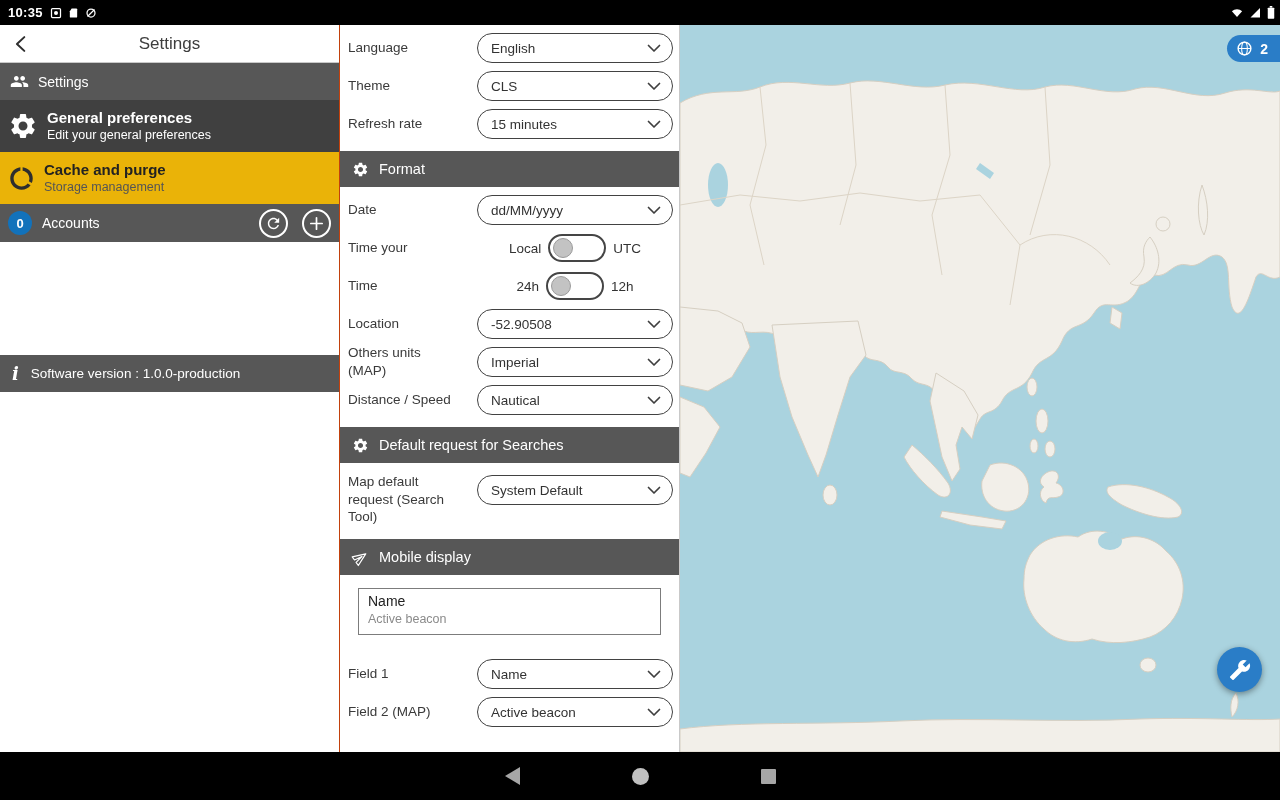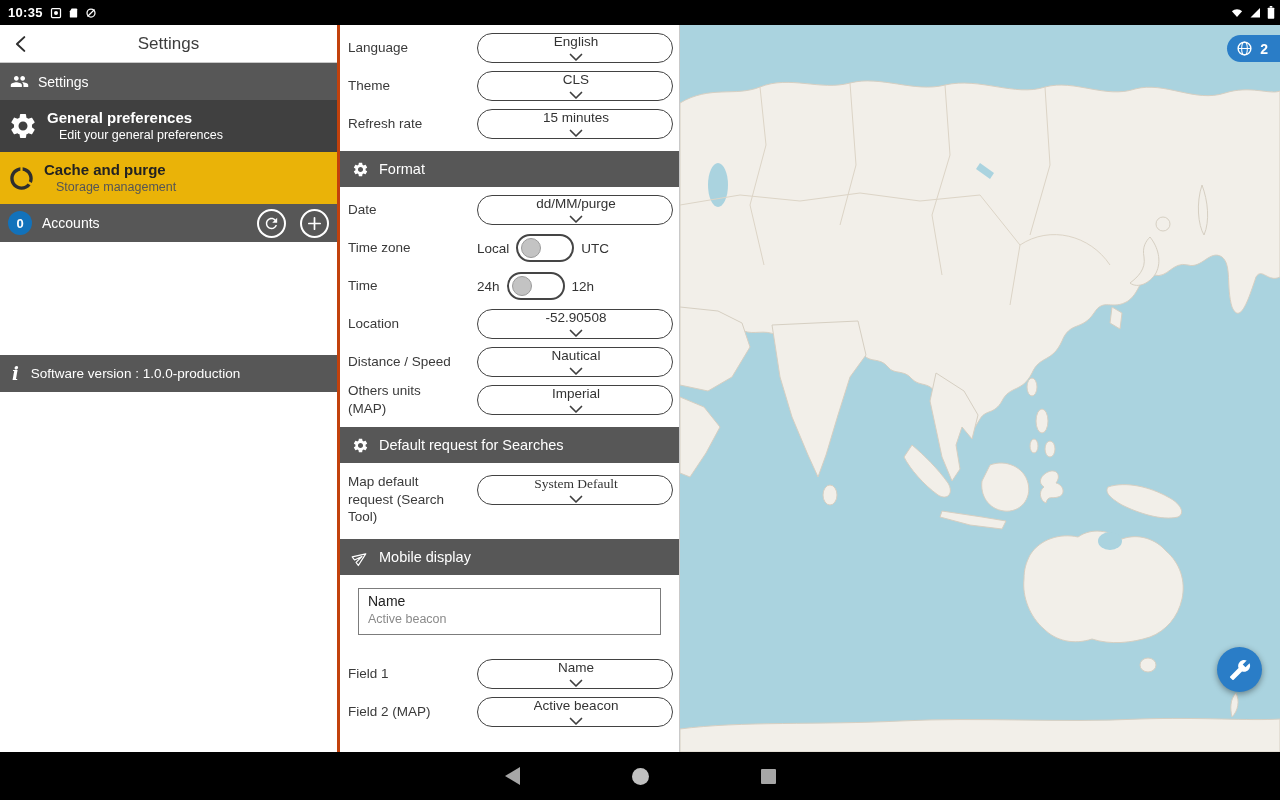--- a/index.html
+++ b/index.html
@@ -10,41 +10,41 @@
   
   .status-bar { position:absolute; top:0; left:0; right:0; height:25px; background:#000;
                 display:flex; align-items:center; color:#fff; z-index:30; }
   .sb-time { font-size:13px; font-weight:700; padding:0 7px 0 8px; letter-spacing:.3px; }
   .sb-left-icons { display:flex; align-items:center; gap:6px; }
   .sb-right-icons { margin-left:auto; display:flex; align-items:center; gap:5px; padding-right:5px; }
   .sb-left-icons svg, .sb-right-icons svg { display:block; }
 
   
   .app { position:absolute; top:25px; bottom:48px; left:0; right:0; display:flex; background:#fff; }
-  .left-panel  { width:340px; min-width:340px; border-right:3px solid #c2410c; background:#fff;
+  .left-panel  { width:340px; min-width:340px; border-right:1px solid #c2410c; background:#fff;
                  display:flex; flex-direction:column; overflow:hidden; }
   .mid-panel   { width:340px; min-width:340px; border-right:1px solid #c9c9c9; background:#fff;
                  display:flex; flex-direction:column; overflow:hidden; }
 
   .panel-header { height:38px; min-height:38px; border-bottom:1px solid #c9c9c9; position:relative;
                   display:flex; align-items:center; justify-content:center; background:#fff; }
   .panel-title  { font-size:17px; color:#3d3d3d; }
   .back-btn { position:absolute; left:6px; top:0; bottom:0; width:32px;
               display:flex; align-items:center; justify-content:center; cursor:pointer; }
 
   
   .section-bar { background:#575757; color:#fff; height:37px; min-height:37px;
                  display:flex; align-items:center; gap:9px; padding:0 10px; font-size:14px; }
 
   .sb-item { height:52px; min-height:52px; display:flex; align-items:center; gap:9px;
              padding:0 8px; background:#eab308; cursor:pointer; }
   .sb-item.selected { background:#404040; color:#fff; }
   .sb-text { display:flex; flex-direction:column; justify-content:center; line-height:1.25; }
   .sb-title { font-size:15px; font-weight:700; }
-  .sb-sub   { font-size:12.5px;margin-left:12px; }
+  .sb-sub   { font-size:12.5px; }
   .sb-item.selected .sb-title, .sb-item.selected .sb-sub { color:#fff; }
   .sb-item:not(.selected) .sb-title { color:#222; }
   .sb-item:not(.selected) .sb-sub   { color:#555; }
 
   .accounts-bar { background:#575757; height:38px; min-height:38px; display:flex;
                   align-items:center; gap:10px; padding:0 8px; color:#fff; }
   .count-badge { width:24px; height:24px; border-radius:50%; background:#1272bb; color:#fff;
                  font-size:13px; font-weight:700; display:flex; align-items:center; justify-content:center; }
   .accounts-label { flex:1; font-size:14px; }
   .round-btn { width:29px; height:29px; border:2px solid #fff; border-radius:50%;
@@ -55,38 +55,38 @@
   .version-bar { background:#575757; height:37px; min-height:37px; display:flex; align-items:center;
                  gap:12px; padding:0 12px; color:#fff; font-size:13.5px; }
   .info-icon { font-family:"DejaVu Serif", serif; font-style:italic; font-weight:700;
                font-size:18px; line-height:1; }
 
   
   .pref-row { display:flex; align-items:center; min-height:38px; padding:0 6px 0 8px; background:#fff; }
   .pref-row.first { margin-top:4px; }
   .row-label { flex:1; font-size:13.5px; color:#3a3a3a; line-height:1.3; padding-right:21px; }
   .dropdown { width:196px; min-width:196px; height:30px; border:1.6px solid #424242; border-radius:16px;
-              background:#fff; display:flex; align-items:center; padding:0 11px 0 13px; cursor:pointer;flex-direction:column; }
+              background:#fff; display:flex; align-items:center; padding:0 11px 0 13px; cursor:pointer; }
   .dd-value { flex:1; font-size:13.5px; color:#333; white-space:nowrap; overflow:hidden; }
   .chev { flex-shrink:0; }
 
   .section-header { background:#575757; color:#fff; height:36px; min-height:36px; margin-top:8px;
                     display:flex; align-items:center; gap:10px; padding:8px 12px; font-size:14.5px; }
   .section-header + .pref-row { margin-top:4px; }
 
   .toggle-col { width:196px; min-width:196px; display:flex; align-items:center;
-                justify-content:flex-start; gap:7px; }
+                justify-content:center; gap:7px; }
   .toggle-opt { font-size:13.5px; color:#333; }
   .toggle { width:58px; height:28px; border:2px solid #454545; border-radius:16px; background:#fff;
             position:relative; cursor:pointer; }
   .knob { position:absolute; left:3px; top:2px; width:20px; height:20px; border-radius:50%;
           background:#c3c3c3; border:1px solid #9b9b9b; }
 
   .tall { align-items:flex-start; padding-top:6px; min-height:64px; }
-  .tall .dropdown { margin-top:2px;font-family:Liberation Serif, serif; }
+  .tall .dropdown { margin-top:2px; }
 
   .display-box { margin:13px 18px 0 18px; border:1px solid #7c7c7c; background:#fff;
                  padding:4px 9px 8px 9px; }
   .db-line1 { font-size:14px; color:#222; }
   .db-line2 { font-size:12.5px; color:#8a8a8a; margin-top:3px; }
   .field1-row { margin-top:20px; }
 
   
   .map { flex:1; position:relative; background:#aad3df; overflow:hidden; }
   .map svg.world { position:absolute; inset:0; }
@@ -236,29 +236,29 @@
       <div class="section-header">
         <svg width="17" height="17" viewBox="0 0 24 24">
             <path fill="#fff" d="M19.14,12.94c0.04-0.3,0.06-0.61,0.06-0.94c0-0.32-0.02-0.64-0.07-0.94l2.03-1.58c0.18-0.14,0.23-0.41,0.12-0.61l-1.92-3.32c-0.12-0.22-0.37-0.29-0.59-0.22l-2.39,0.96c-0.5-0.38-1.03-0.7-1.62-0.94L14.4,2.81c-0.04-0.24-0.24-0.41-0.48-0.41h-3.84c-0.24,0-0.43,0.17-0.47,0.41L9.25,5.35C8.66,5.59,8.12,5.92,7.63,6.29L5.24,5.33c-0.22-0.08-0.47,0-0.59,0.22L2.74,8.87C2.62,9.08,2.66,9.34,2.86,9.48l2.03,1.58C4.84,11.36,4.8,11.69,4.8,12s0.02,0.64,0.07,0.94l-2.03,1.58c-0.18,0.14-0.23,0.41-0.12,0.61l1.92,3.32c0.12,0.22,0.37,0.29,0.59,0.22l2.39-0.96c0.5,0.38,1.03,0.7,1.62,0.94l0.36,2.54c0.05,0.24,0.24,0.41,0.48,0.41h3.84c0.24,0,0.44-0.17,0.47-0.41l0.36-2.54c0.59-0.24,1.13-0.56,1.62-0.94l2.39,0.96c0.22,0.08,0.47,0,0.59-0.22l1.92-3.32c0.12-0.22,0.07-0.47-0.12-0.61L19.14,12.94z M12,15.6c-1.98,0-3.6-1.62-3.6-3.6s1.62-3.6,3.6-3.6s3.6,1.62,3.6,3.6S13.98,15.6,12,15.6z"></path>
           </svg>
         <span>Format</span>
       </div>
 
       <div class="pref-row">
         <span class="row-label">Date</span>
         <div class="dropdown">
-          <span class="dd-value">dd/MM/purge</span>
-          <svg class="chev" width="14" height="9" viewBox="0 0 14 9">
-              <polyline points="1.5,1.5 7,7 12.5,1.5" fill="none" stroke="#3f3f3f" stroke-width="1.7" stroke-linecap="round" stroke-linejoin="round"></polyline>
-            </svg>
-        </div>
-      </div>
-
-      <div class="pref-row">
-        <span class="row-label">Time zone</span>
+          <span class="dd-value">dd/MM/yyyy</span>
+          <svg class="chev" width="14" height="9" viewBox="0 0 14 9">
+              <polyline points="1.5,1.5 7,7 12.5,1.5" fill="none" stroke="#3f3f3f" stroke-width="1.7" stroke-linecap="round" stroke-linejoin="round"></polyline>
+            </svg>
+        </div>
+      </div>
+
+      <div class="pref-row">
+        <span class="row-label">Time your</span>
         <div class="toggle-col">
           <span class="toggle-opt">Local</span>
           <div class="toggle">
               <div class="knob"></div>
             </div>
           <span class="toggle-opt">UTC</span>
         </div>
       </div>
 
       <div class="pref-row">
@@ -276,33 +276,33 @@
         <span class="row-label">Location</span>
         <div class="dropdown">
           <span class="dd-value">-52.90508</span>
           <svg class="chev" width="14" height="9" viewBox="0 0 14 9">
               <polyline points="1.5,1.5 7,7 12.5,1.5" fill="none" stroke="#3f3f3f" stroke-width="1.7" stroke-linecap="round" stroke-linejoin="round"></polyline>
             </svg>
         </div>
       </div>
 
       <div class="pref-row">
+        <span class="row-label">Others units (MAP)</span>
+        <div class="dropdown">
+          <span class="dd-value">Imperial</span>
+          <svg class="chev" width="14" height="9" viewBox="0 0 14 9">
+              <polyline points="1.5,1.5 7,7 12.5,1.5" fill="none" stroke="#3f3f3f" stroke-width="1.7" stroke-linecap="round" stroke-linejoin="round"></polyline>
+            </svg>
+        </div>
+      </div>
+
+      <div class="pref-row">
         <span class="row-label">Distance / Speed</span>
         <div class="dropdown">
           <span class="dd-value">Nautical</span>
-          <svg class="chev" width="14" height="9" viewBox="0 0 14 9">
-              <polyline points="1.5,1.5 7,7 12.5,1.5" fill="none" stroke="#3f3f3f" stroke-width="1.7" stroke-linecap="round" stroke-linejoin="round"></polyline>
-            </svg>
-        </div>
-      </div>
-
-      <div class="pref-row">
-        <span class="row-label">Others units (MAP)</span>
-        <div class="dropdown">
-          <span class="dd-value">Imperial</span>
           <svg class="chev" width="14" height="9" viewBox="0 0 14 9">
               <polyline points="1.5,1.5 7,7 12.5,1.5" fill="none" stroke="#3f3f3f" stroke-width="1.7" stroke-linecap="round" stroke-linejoin="round"></polyline>
             </svg>
         </div>
       </div>
 
       <div class="section-header">
         <svg width="17" height="17" viewBox="0 0 24 24">
             <path fill="#fff" d="M19.14,12.94c0.04-0.3,0.06-0.61,0.06-0.94c0-0.32-0.02-0.64-0.07-0.94l2.03-1.58c0.18-0.14,0.23-0.41,0.12-0.61l-1.92-3.32c-0.12-0.22-0.37-0.29-0.59-0.22l-2.39,0.96c-0.5-0.38-1.03-0.7-1.62-0.94L14.4,2.81c-0.04-0.24-0.24-0.41-0.48-0.41h-3.84c-0.24,0-0.43,0.17-0.47,0.41L9.25,5.35C8.66,5.59,8.12,5.92,7.63,6.29L5.24,5.33c-0.22-0.08-0.47,0-0.59,0.22L2.74,8.87C2.62,9.08,2.66,9.34,2.86,9.48l2.03,1.58C4.84,11.36,4.8,11.69,4.8,12s0.02,0.64,0.07,0.94l-2.03,1.58c-0.18,0.14-0.23,0.41-0.12,0.61l1.92,3.32c0.12,0.22,0.37,0.29,0.59,0.22l2.39-0.96c0.5,0.38,1.03,0.7,1.62,0.94l0.36,2.54c0.05,0.24,0.24,0.41,0.48,0.41h3.84c0.24,0,0.44-0.17,0.47-0.41l0.36-2.54c0.59-0.24,1.13-0.56,1.62-0.94l2.39,0.96c0.22,0.08,0.47,0,0.59-0.22l1.92-3.32c0.12-0.22,0.07-0.47-0.12-0.61L19.14,12.94z M12,15.6c-1.98,0-3.6-1.62-3.6-3.6s1.62-3.6,3.6-3.6s3.6,1.62,3.6,3.6S13.98,15.6,12,15.6z"></path>
           </svg>

